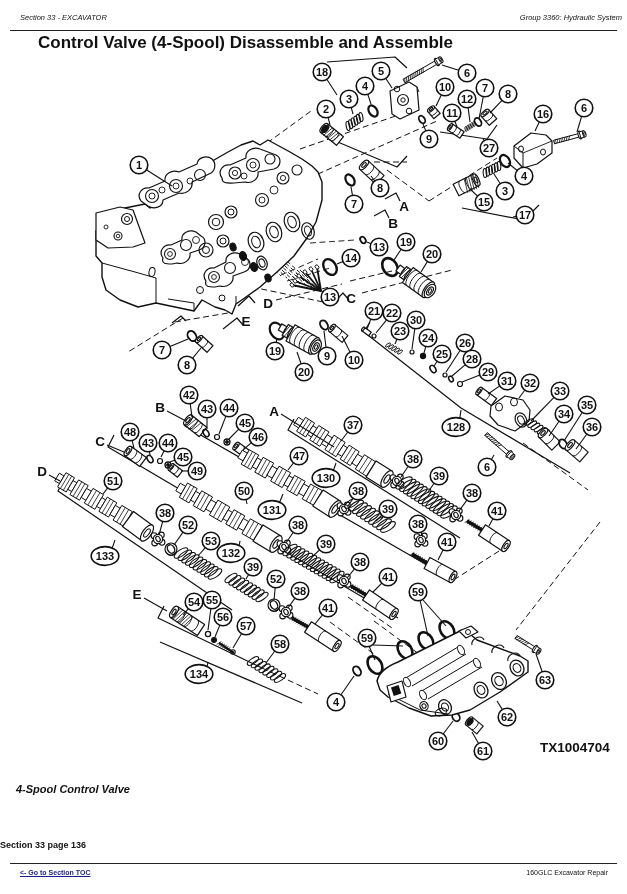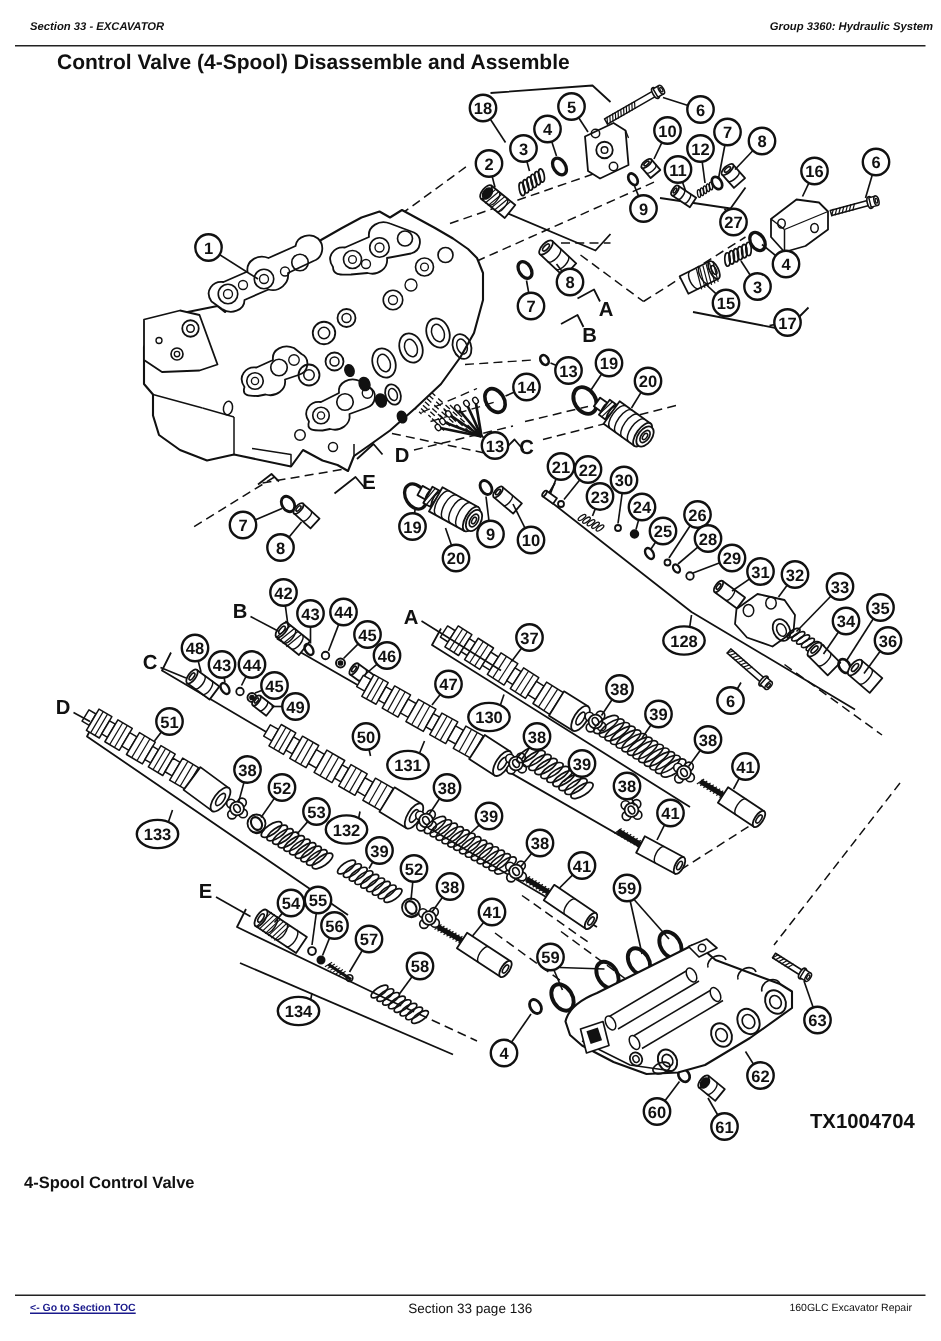--- a/index.html
+++ b/index.html
@@ -1,18 +1,18 @@
 <!DOCTYPE html>
 <html><head><meta charset="utf-8"><style>
 html,body{margin:0;padding:0;background:#fff;width:627px;height:894px;overflow:hidden}
 body{font-family:"Liberation Sans",sans-serif;color:#111;position:relative}
-.hdr{position:absolute;top:13px;font-size:7.5px;font-weight:bold;font-style:italic}
+.hdr{position:absolute;top:13px;font-size:7.5px;font-weight:normal;font-style:italic}
 .rule{position:absolute;left:10px;right:10px;height:1px;background:#222}
-.title{position:absolute;left:38px;top:33px;font-size:14px;font-weight:bold}
-.cap{position:absolute;left:16px;top:783px;font-size:11px;font-weight:bold;}
+.title{position:absolute;left:38px;top:33px;font-size:17px;font-weight:bold}
+.cap{position:absolute;left:16px;top:783px;font-size:11px;font-weight:bold;font-style:italic}
 .ftr{position:absolute;font-size:7px}
 a.toc{color:#1a1a8c;text-decoration:underline;font-weight:bold}
 </style></head>
 <body>
 <div class="hdr" style="left:20px">Section 33 - EXCAVATOR</div>
 <div class="hdr" style="right:5px">Group 3360: Hydraulic System</div>
 <div class="rule" style="top:30px"></div>
 <svg width="627" height="894" viewBox="0 0 627 894" style="position:absolute;left:0;top:0" font-family="&quot;Liberation Sans&quot;,sans-serif">
     <line x1="300.0" y1="149.0" x2="413.0" y2="110.0" stroke="#111" stroke-width="1.0" stroke-dasharray="6,3.5"></line>
 <line x1="309.0" y1="178.0" x2="437.0" y2="121.0" stroke="#111" stroke-width="1.0" stroke-dasharray="6,3.5"></line>
@@ -1028,13 +1028,13 @@
 <line x1="107.0" y1="445.0" x2="124.0" y2="452.0" stroke="#111" stroke-width="1.1"></line>
 <line x1="49.0" y1="475.0" x2="60.0" y2="481.0" stroke="#111" stroke-width="1.1"></line>
 <line x1="144.0" y1="598.0" x2="167.0" y2="611.0" stroke="#111" stroke-width="1.1"></line>
 <line x1="412.0" y1="200.0" x2="420.0" y2="205.0" stroke="#111" stroke-width="0"></line>
 <text x="540" y="752" font-size="13.5" font-weight="bold" fill="#111">TX1004704</text>
   </svg>
 <div class="title">Control Valve (4-Spool) Disassemble and Assemble</div>
 <div class="cap">4-Spool Control Valve</div>
 <div class="rule" style="top:863px"></div>
 <div class="ftr" style="left:20px;top:869px"><a class="toc">&lt;- Go to Section TOC</a></div>
-<div class="ftr" style="left:0;right:0;top:867px;text-align:center;font-size:9px;font-weight:normal">Section 33 page 136</div>
+<div class="ftr" style="left:0;right:0;top:840px;text-align:left;font-size:9px;font-weight:bold">Section 33 page 136</div>
 <div class="ftr" style="right:19px;top:869px">160GLC Excavator Repair</div>
 </body></html>

